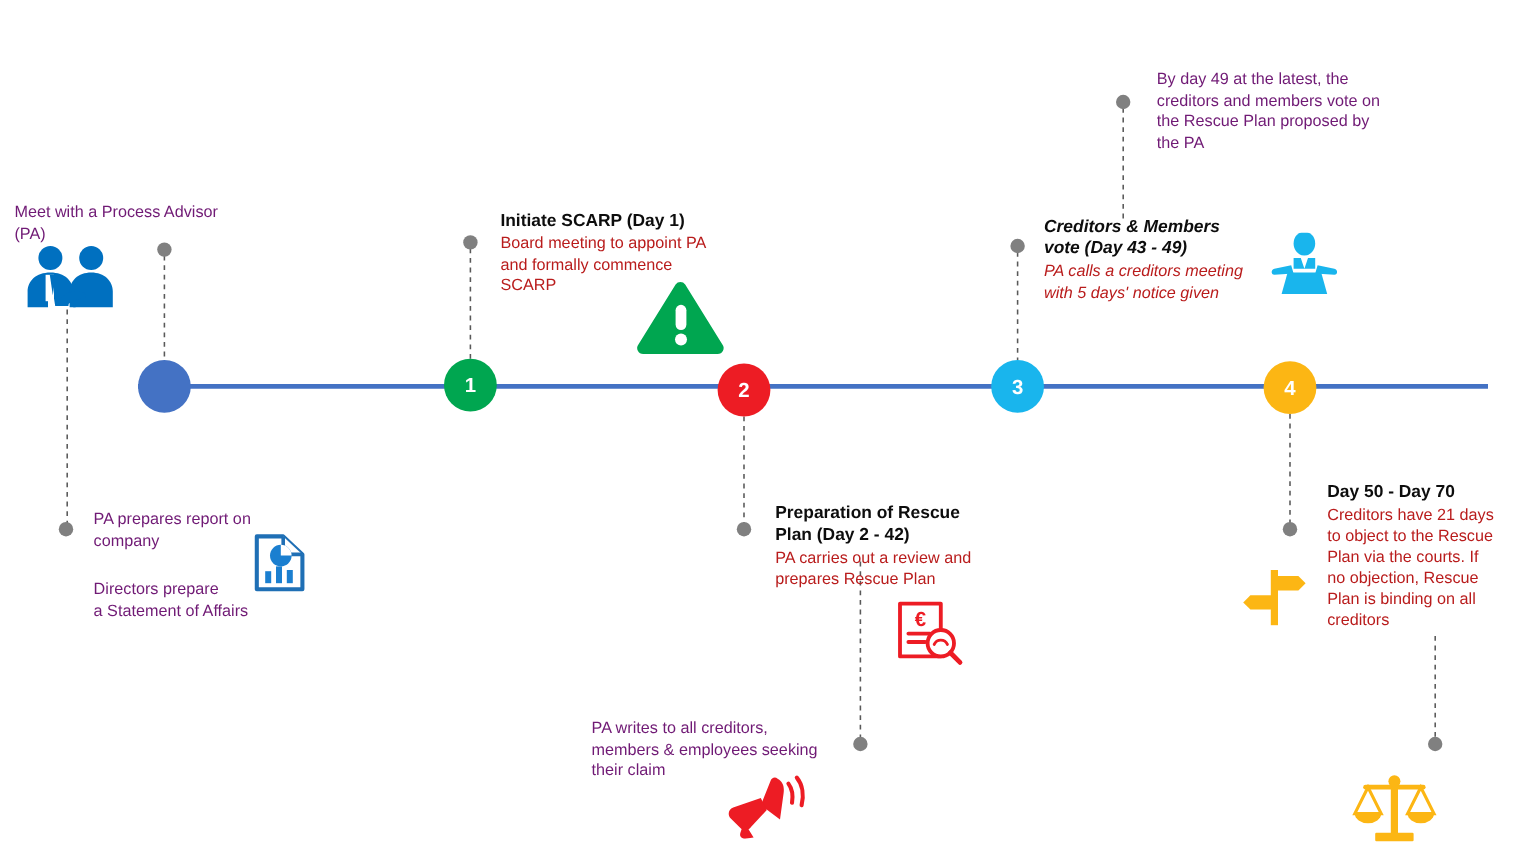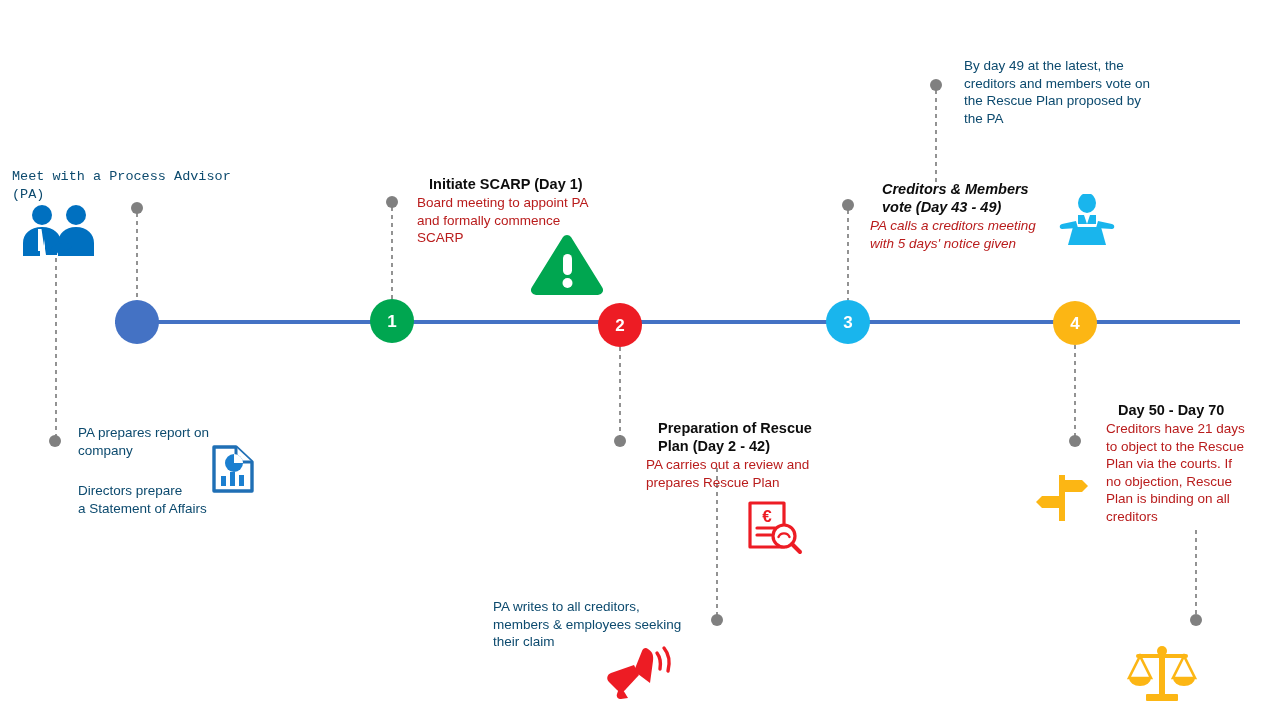--- a/index.html
+++ b/index.html
@@ -21,37 +21,37 @@
   svg.layer {
     position: absolute;
     left: 0;
     top: 0;
     width: 1280px;
     height: 720px;
     pointer-events: none;
   }
   .txt {
     position: absolute;
-    color: #0c4a6e;
+    color: #701a75;
     font-size: 13.5px;
     line-height: 17.5px;
     white-space: pre-line;
   }
   .milestone {
     position: absolute;
   }
   .milestone .head {
     position: static;
     display: block;
     color: #0d0d0d;
     font-weight: bold;
     font-size: 14.5px;
     line-height: 18px;
     white-space: pre-line;
-    margin: 0 0 1px 12px;
+    margin: 0 0 1px 0;
   }
   .milestone .body {
     position: static;
     display: block;
     color: #b91c1c;
     font-size: 13.5px;
     line-height: 17.5px;
     white-space: pre-line;
   }
   .node-label {
@@ -102,21 +102,21 @@
     <circle cx="620" cy="325" r="22" fill="#ed1c24"></circle>
     <circle cx="848" cy="322" r="22" fill="#19b5ed"></circle>
     <circle cx="1075" cy="323" r="22" fill="#fcb614"></circle>
   </svg>
 
   <div class="node-label" style="left:372px; top:313px; width:40px;">1</div>
   <div class="node-label" style="left:600px; top:317px; width:40px;">2</div>
   <div class="node-label" style="left:828px; top:314px; width:40px;">3</div>
   <div class="node-label" style="left:1055px; top:315px; width:40px;">4</div>
 
-  <div class="txt" style="left:12px; top:168px; width:230px;font-family:Liberation Mono, monospace;">Meet with a Process Advisor
+  <div class="txt" style="left:12px; top:168px; width:230px;">Meet with a Process Advisor
 (PA)</div>
 
   <div class="txt" style="left:78px; top:424px; width:185px;">PA prepares report on
 company</div>
 
   <div class="txt" style="left:78px; top:482px; width:200px;">Directors prepare
 a Statement of Affairs</div>
 
   <div class="milestone" style="left:417px; top:175px; width:200px;">
     <span class="head">Initiate  SCARP (Day 1)</span>

